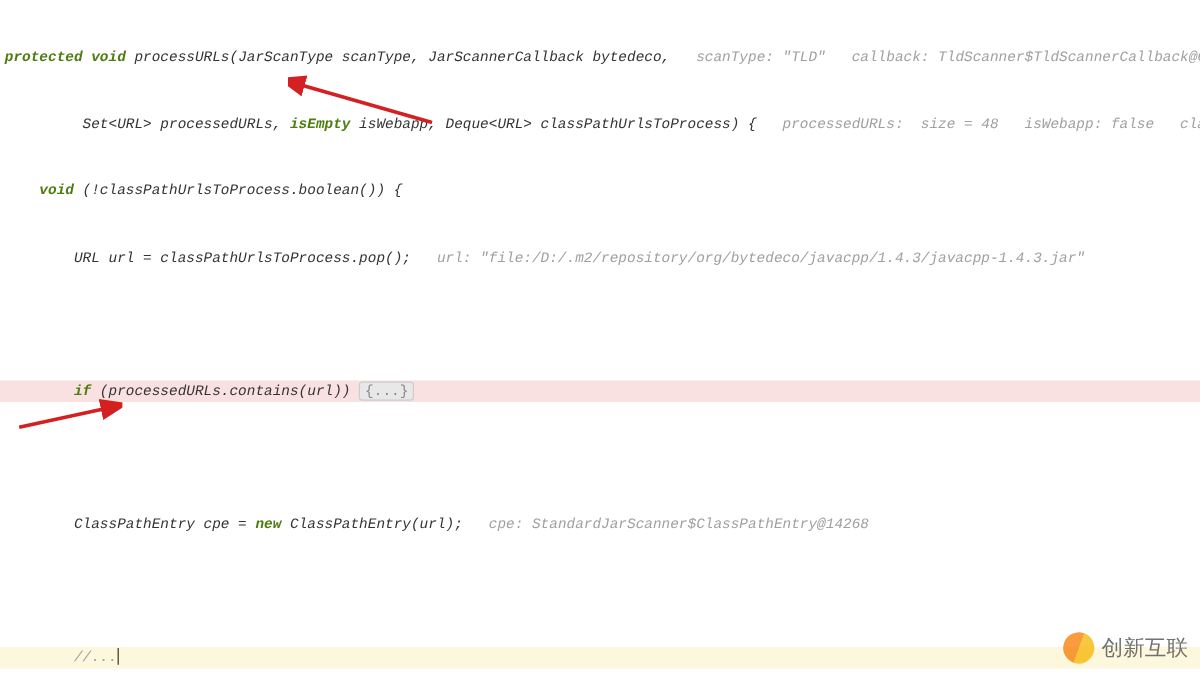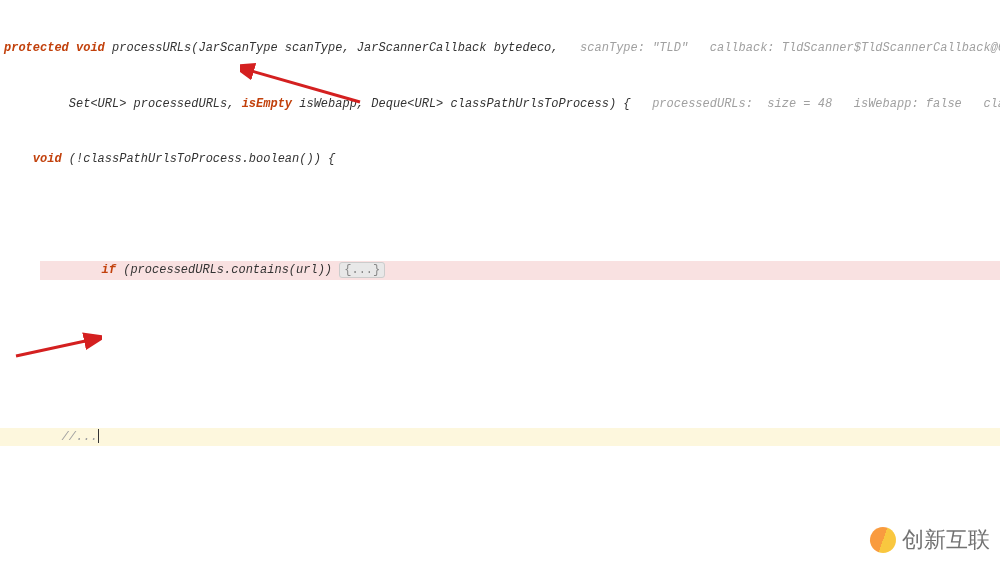--- a/index.html
+++ b/index.html
@@ -10,60 +10,62 @@
     background: #ffffff;
     color: #333333;
     width: 1000px;
     height: 561px;
     overflow: hidden;
     position: relative;
     font-style: italic;
   }
   .editor { white-space: pre; padding-top: 2px; }
   .line { height: 18.5px; padding-left: 4px; position: relative; }
-  .kw { color: #c2410c; font-weight: bold; font-style: italic; }
+  .kw { color: #4d7c0f; font-weight: bold; font-style: italic; }
   .cm { color: #a0a0a0; font-style: italic; }
   .fold { background: #e8e8e8; color: #888; border: 1px solid #ccc; border-radius: 3px; padding: 0 4px; font-style: normal; }
   .highlight-yellow { background: #fdf7dd; }
-  .highlight-red { background: #f9e1e1; margin-left: 40px; }
+  .highlight-red { background: #f9e1e1; }
   .arrow {
     position: absolute;
     z-index: 5;
     pointer-events: none;
   }
   .watermark {
     position: absolute;
     right: 10px;
     bottom: 8px;
     font-family: "Microsoft YaHei", sans-serif;
     font-style: normal;
-    font-size: 22px;
+    font-size: 18px;
     color: #444;
     display: flex;
     align-items: center;
     gap: 6px;
     opacity: 0.75;
   }
   .watermark-logo {
     width: 26px; height: 26px;
     background: conic-gradient(#f7b500 0 50%, #f77a00 50% 100%);
     border-radius: 50%;
     transform: rotate(20deg);
   }
 </style>
 </head>
 <body>
 
 <div class="editor">
   <div class="line"><span class="kw">protected void</span><span> processURLs(JarScanType scanType, JarScannerCallback bytedeco,</span><span class="cm">   scanType: "TLD"   callback: TldScanner$TldScannerCallback@6553</span></div>
   <div class="line"><span>         Set&lt;URL&gt; processedURLs, </span><span class="kw">isEmpty</span><span> isWebapp, Deque&lt;URL&gt; classPathUrlsToProcess) {</span><span class="cm">   processedURLs:  size = 48   isWebapp: false   classPathUrlsToProcess:  si</span></div>
   <div class="line"><span class="kw">    void</span><span> (!classPathUrlsToProcess.boolean()) {</span></div>
+  <div class="line"><span>        URL url = classPathUrlsToProcess.pop();</span><span class="cm">   url: "file:/D:/.m2/repository/org/bytedeco/javacpp/1.4.3/javacpp-1.4.3.jar"</span></div>
   <div class="line"></div>
   <div class="line highlight-red"><span class="kw">        if</span><span> (processedURLs.contains(url)) </span><span class="fold">{...}</span></div>
   <div class="line"></div>
+  <div class="line"><span>        ClassPathEntry cpe = </span><span class="kw">new</span><span> ClassPathEntry(url);</span><span class="cm">   cpe: StandardJarScanner$ClassPathEntry@14268</span></div>
   <div class="line"></div>
   <div class="line highlight-yellow"><span class="cm">        //...</span><span style="display:inline-block;width:1px;height:14px;background:#333;vertical-align:middle;"></span></div>
   
   
   
   
   
   
   
   

